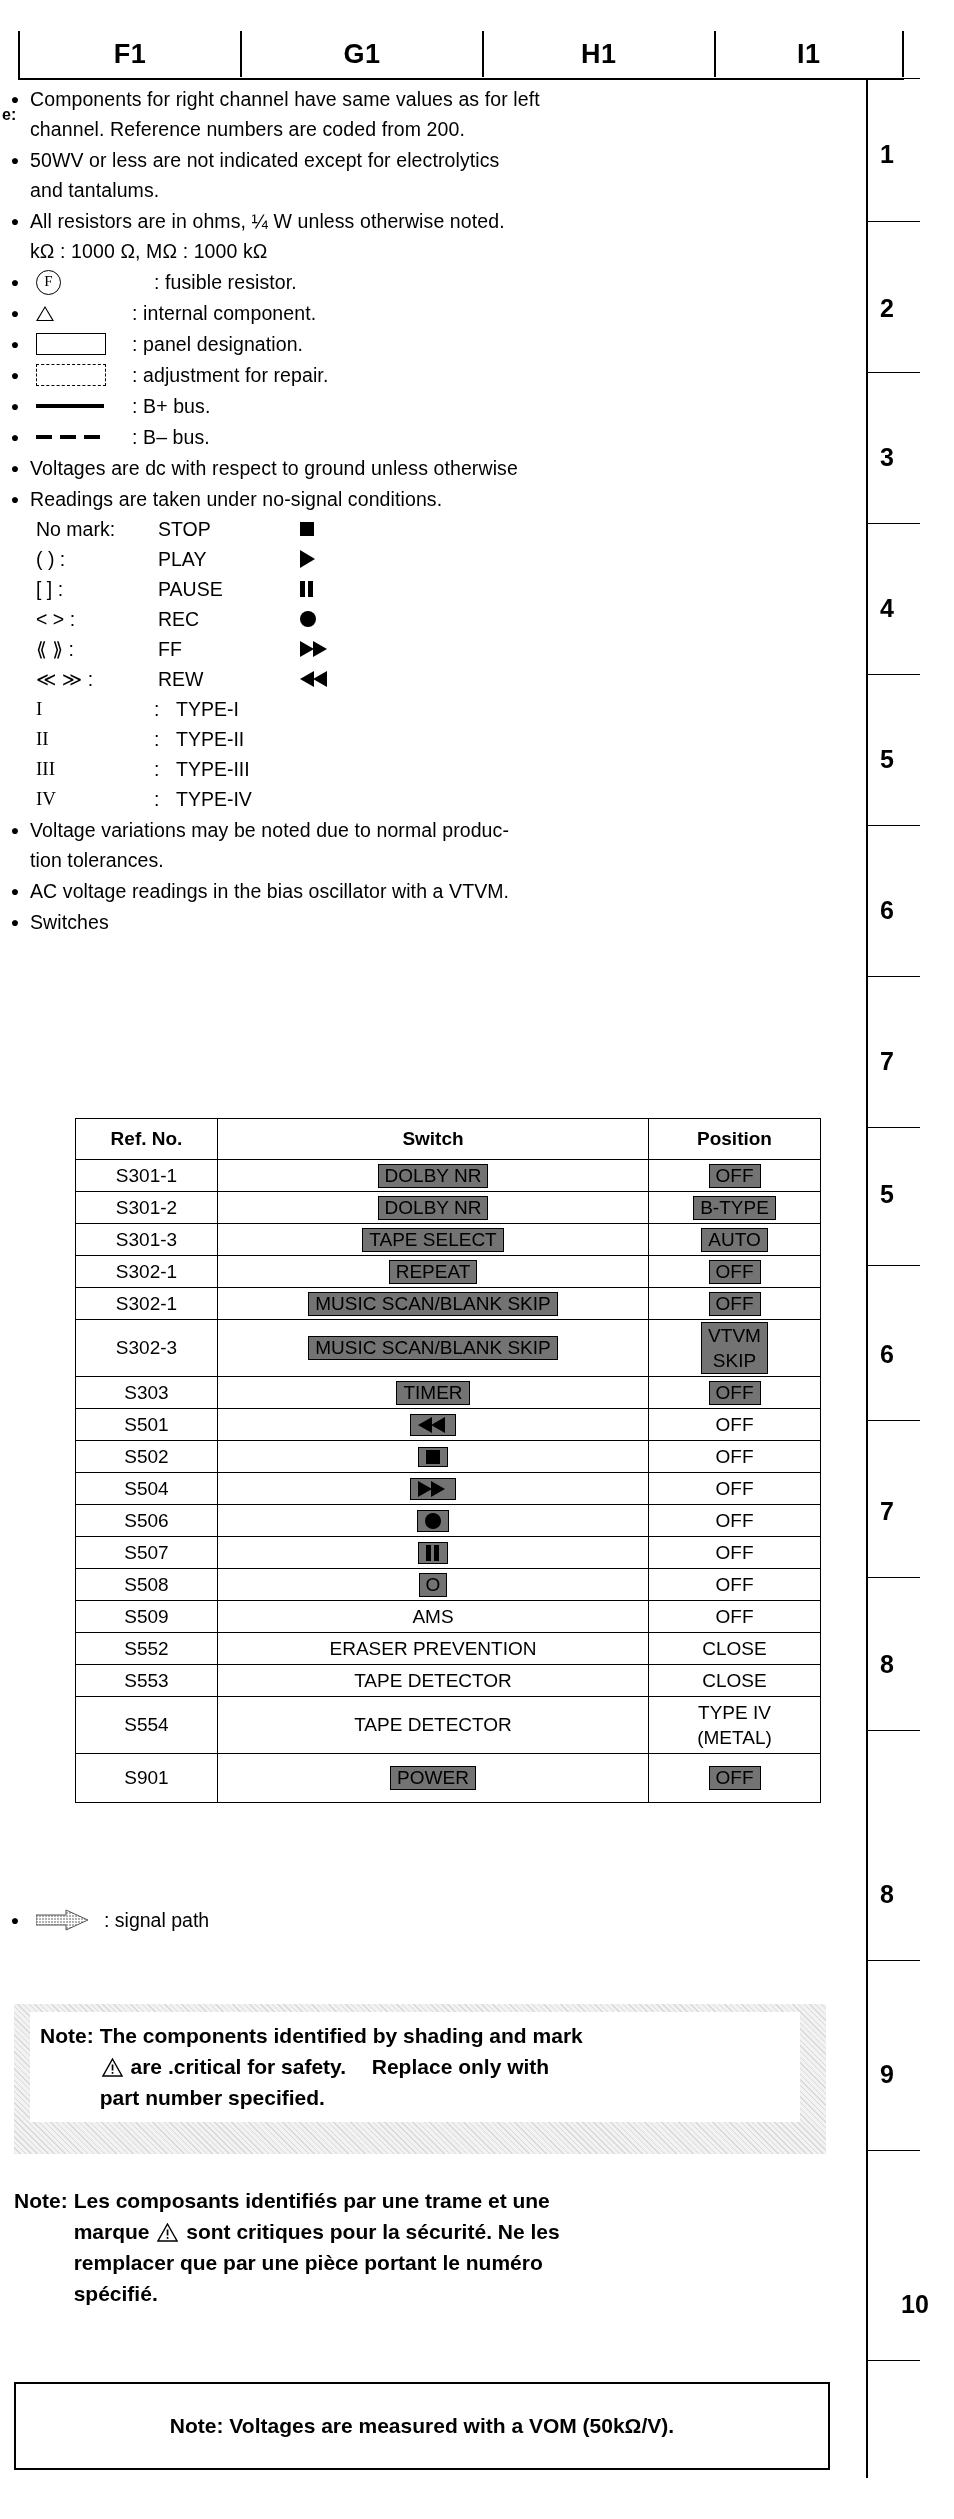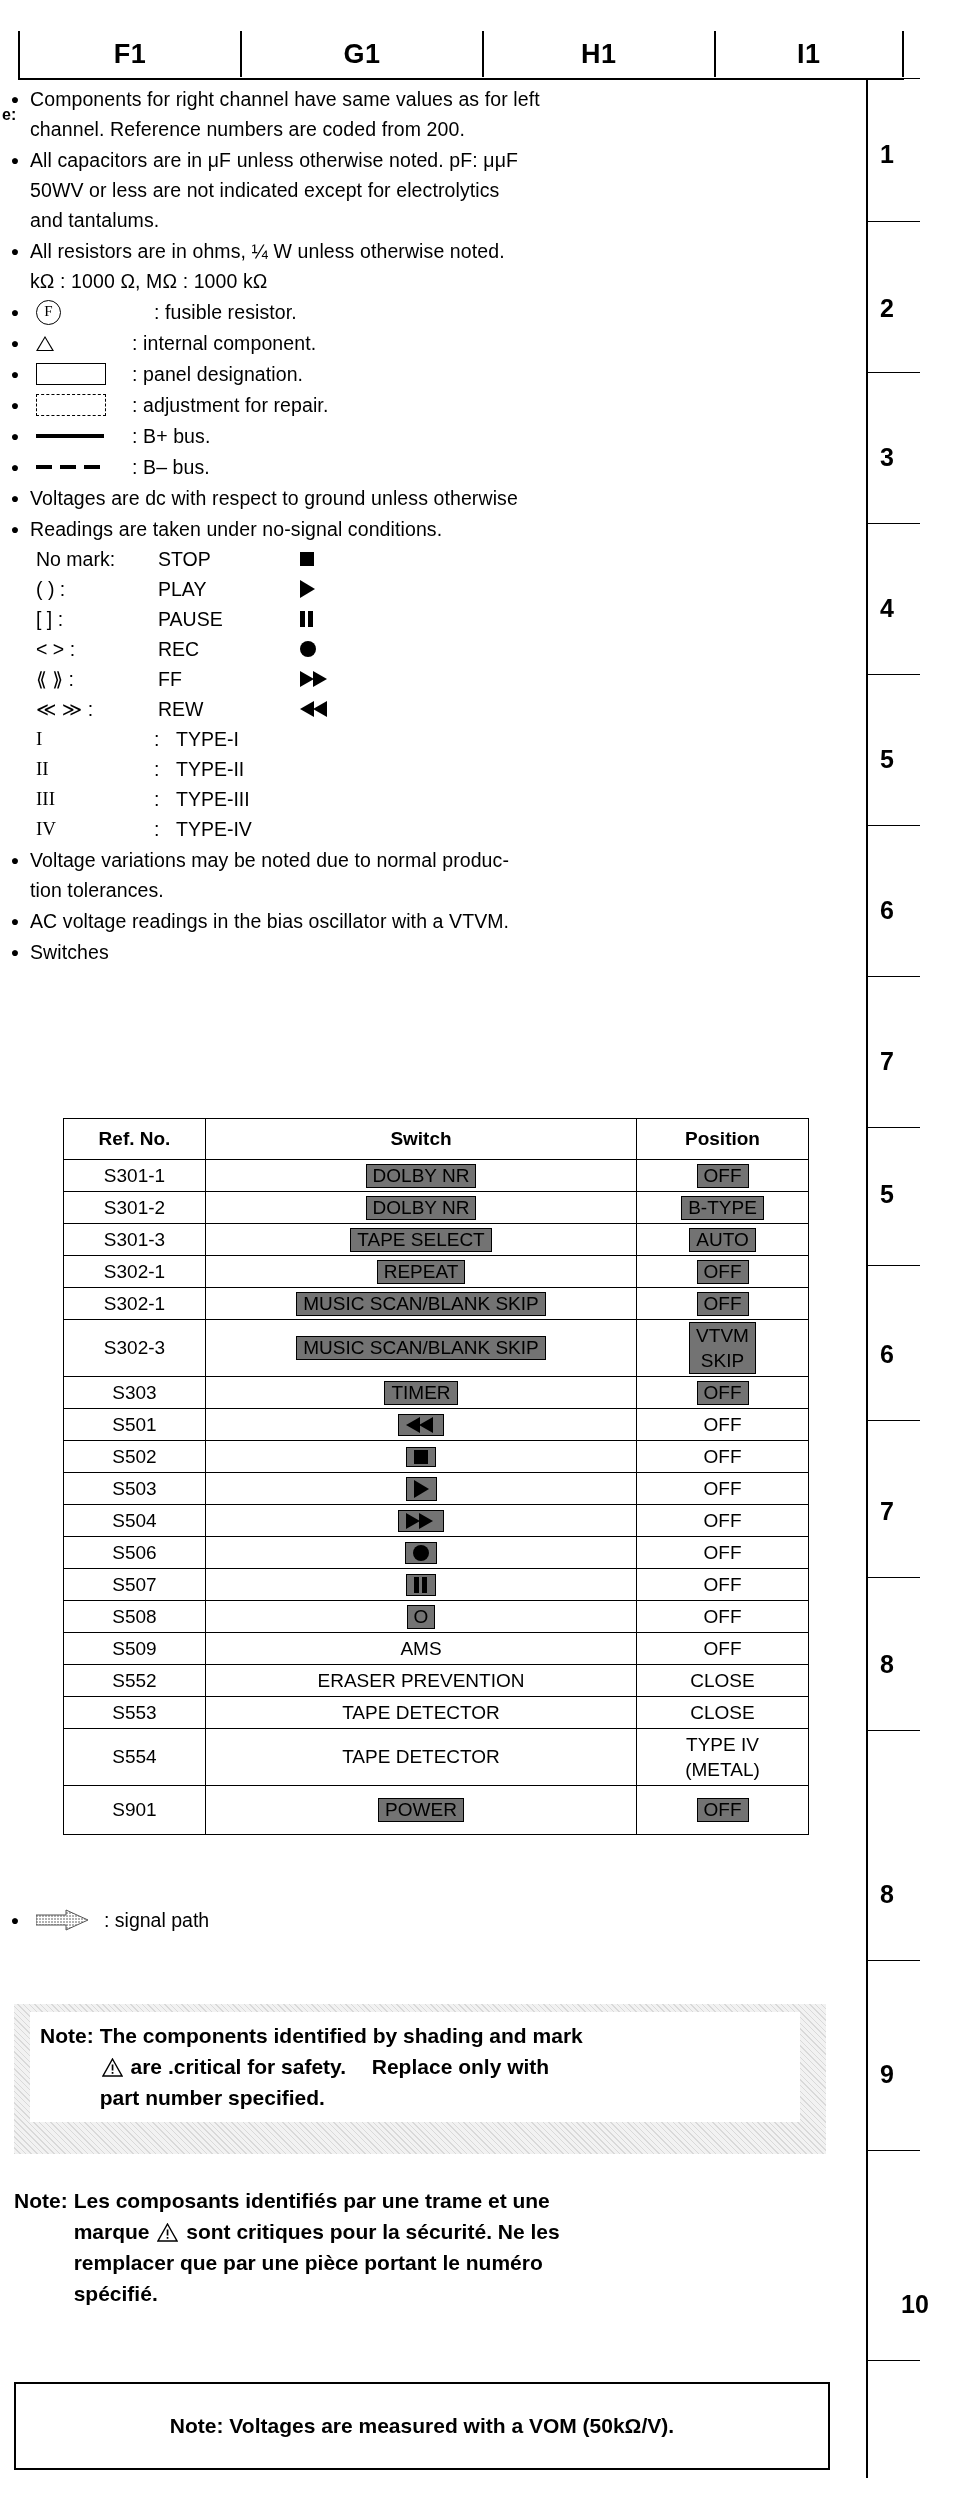--- a/index.html
+++ b/index.html
@@ -248,21 +248,21 @@
     font-size: 19.5px;
     font-family: "Liberation Sans", sans-serif;
     white-space: nowrap;
   }
   .mark-name { width: 128px; min-width: 128px; }
   .tail-glyph { padding-left: 14px; display: inline-flex; align-items: center; }
 
   
   .sw-table-wrap {
     position: absolute;
-    left: 63px;
+    left: 75px;
     top: 1118px;
     width: 745px;
   }
   table.sw {
     border-collapse: collapse;
     width: 745px;
     table-layout: fixed;
     background: #fff;
   }
   table.sw th, table.sw td {
@@ -431,21 +431,20 @@
       <div class="bullet">●</div>
       <div>
         <div class="btext">Components for right channel have same values as for left</div>
         <div class="btext">channel. Reference numbers are coded from 200.</div>
       </div>
     </div>
 
     <div class="bullet-row">
       <div class="bullet">●</div>
       <div>
-        <div class="btext">All capacitors are in μF unless otherwise noted. pF: μμF</div>
         <div class="btext">50WV or less are not indicated except for electrolytics</div>
         <div class="btext">and tantalums.</div>
       </div>
     </div>
 
     <div class="bullet-row">
       <div class="bullet">●</div>
       <div>
         <div class="btext">All resistors are in ohms, ¼ W unless otherwise noted.</div>
         <div class="btext">kΩ : 1000 Ω, MΩ : 1000 kΩ</div>
@@ -681,25 +680,20 @@
           <td><span class="boxed">OFF</span></td>
         </tr>
         <tr>
           <td>S501</td>
           <td><span class="boxed icon"><span class="g-rew"></span></span></td>
           <td class="plain">OFF</td>
         </tr>
         <tr>
           <td>S502</td>
           <td><span class="boxed icon"><span class="g-stop"></span></span></td>
-          <td class="plain">OFF</td>
-        </tr>
-        <tr>
-          <td>S503</td>
-          <td><span class="boxed icon"><span class="g-play"></span></span></td>
           <td class="plain">OFF</td>
         </tr>
         <tr>
           <td>S504</td>
           <td><span class="boxed icon"><span class="g-ff"></span></span></td>
           <td class="plain">OFF</td>
         </tr>
         <tr>
           <td>S506</td>
           <td><span class="boxed icon"><span class="g-rec"></span></span></td>

